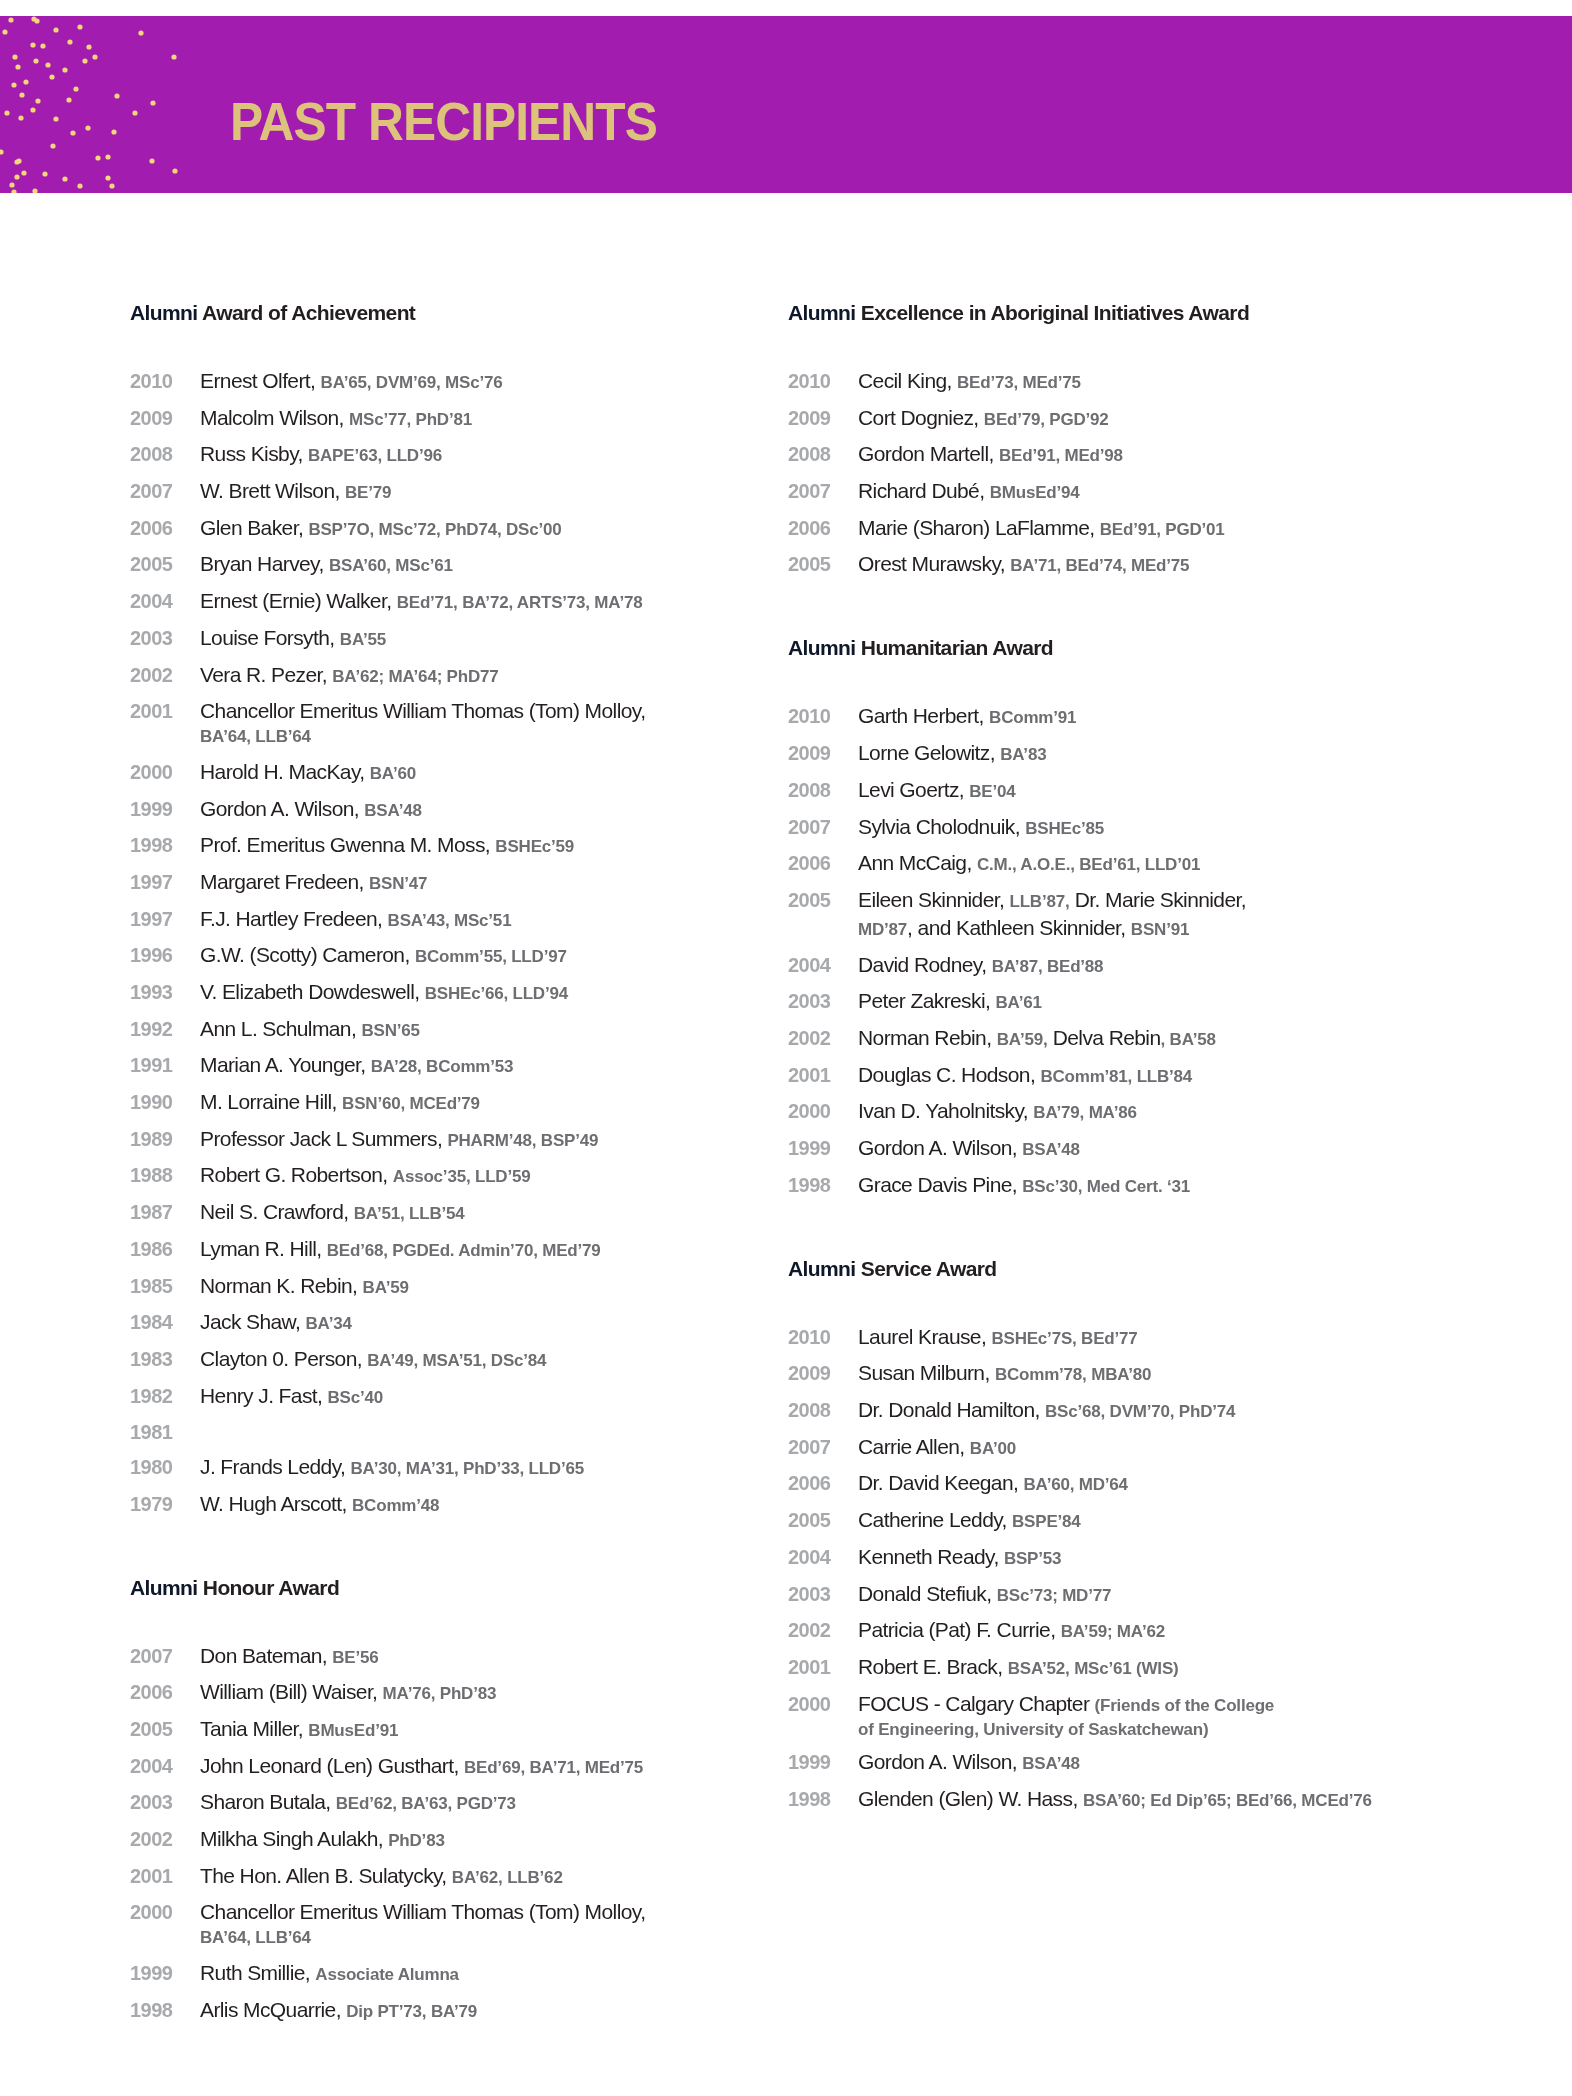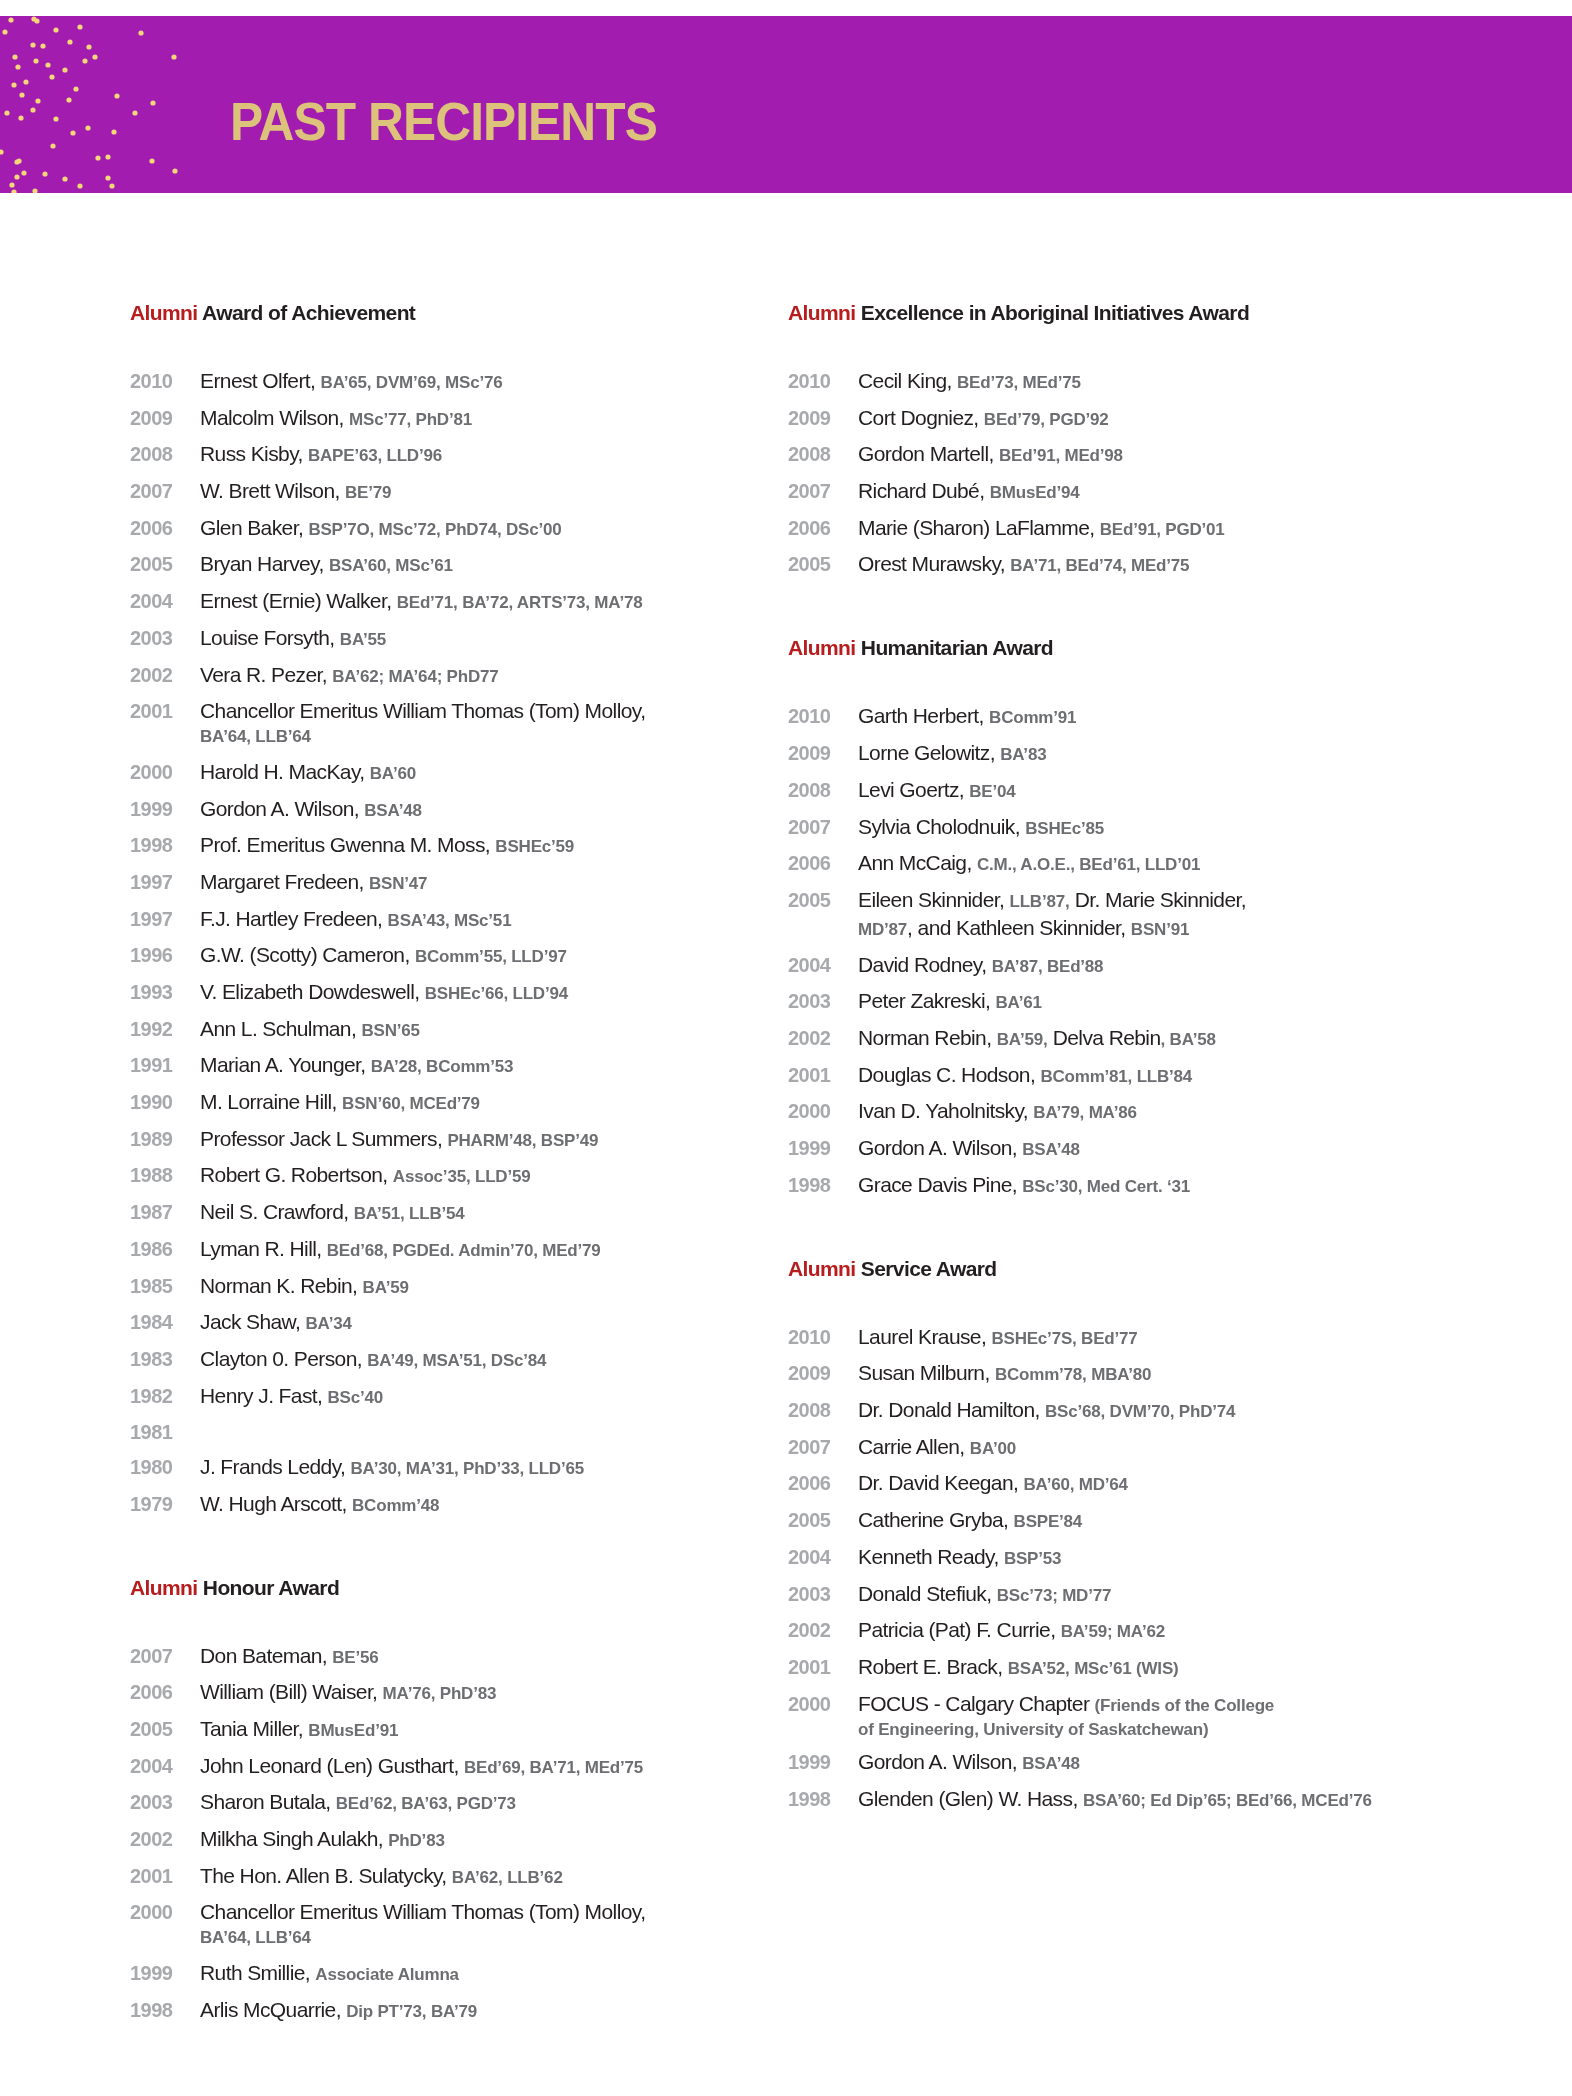--- a/index.html
+++ b/index.html
@@ -56,21 +56,21 @@
     .award-title {
       font-family: "Liberation Sans", sans-serif;
       font-weight: bold;
       font-size: 21px;
       letter-spacing: -0.6px;
       margin: 0 0 42px 0;
       line-height: 26px;
       color: #231f20;
     }
     .award-title .alumni {
-      color: #b91c1c;
+      color: #0f172a;
       text-align: center;
     }
     .entries {
       list-style: none;
       margin: 0;
       padding: 0;
     }
     .entry {
       display: flex;
       align-items: flex-start;
@@ -455,21 +455,21 @@
         <li class="entry">
           <span class="year">2007</span>
           <span class="body"><span class="name">Carrie Allen,</span> <span class="deg">BA’00</span></span>
         </li>
         <li class="entry">
           <span class="year">2006</span>
           <span class="body"><span class="name">Dr. David Keegan,</span> <span class="deg">BA’60, MD’64</span></span>
         </li>
         <li class="entry">
           <span class="year">2005</span>
-          <span class="body"><span class="name">Catherine Gryba,</span> <span class="deg">BSPE’84</span></span>
+          <span class="body"><span class="name">Catherine Leddy,</span> <span class="deg">BSPE’84</span></span>
         </li>
         <li class="entry">
           <span class="year">2004</span>
           <span class="body"><span class="name">Kenneth Ready,</span> <span class="deg">BSP’53</span></span>
         </li>
         <li class="entry">
           <span class="year">2003</span>
           <span class="body"><span class="name">Donald Stefiuk,</span> <span class="deg">BSc’73; MD’77</span></span>
         </li>
         <li class="entry">

